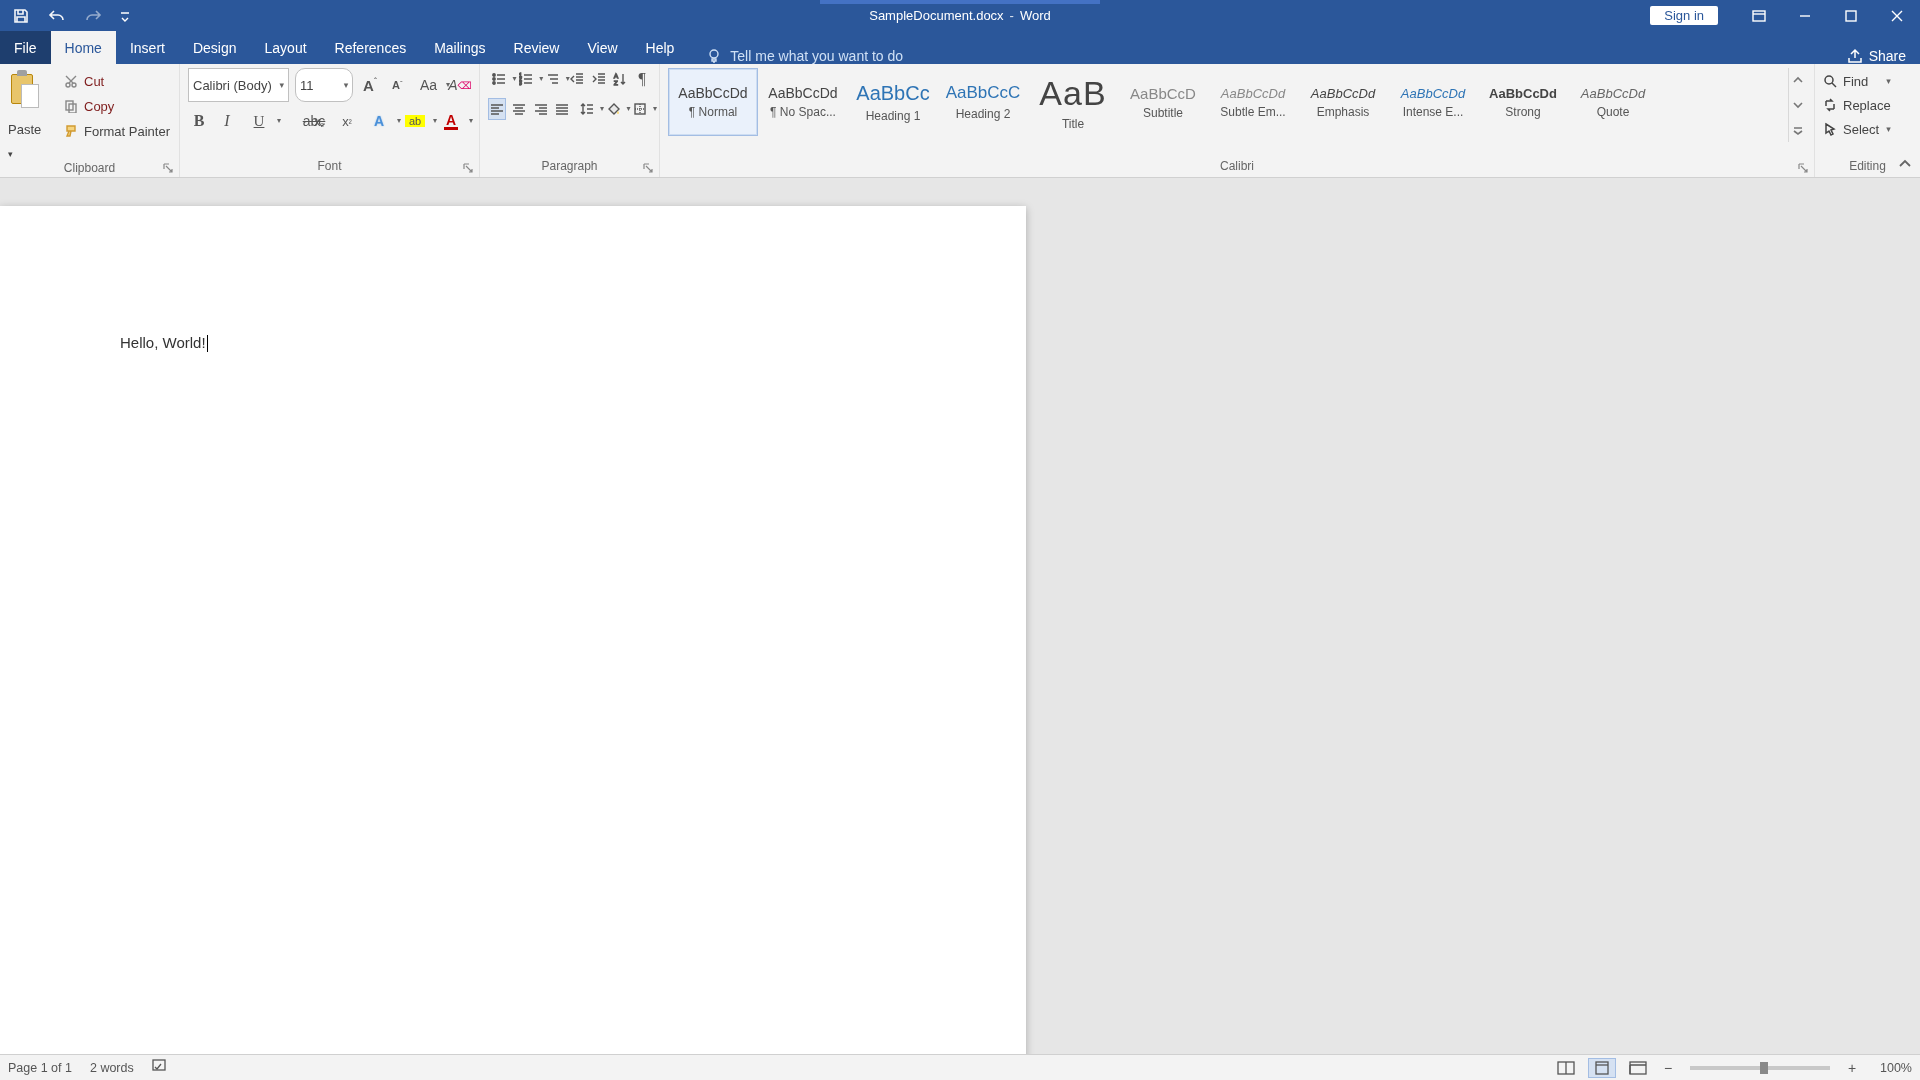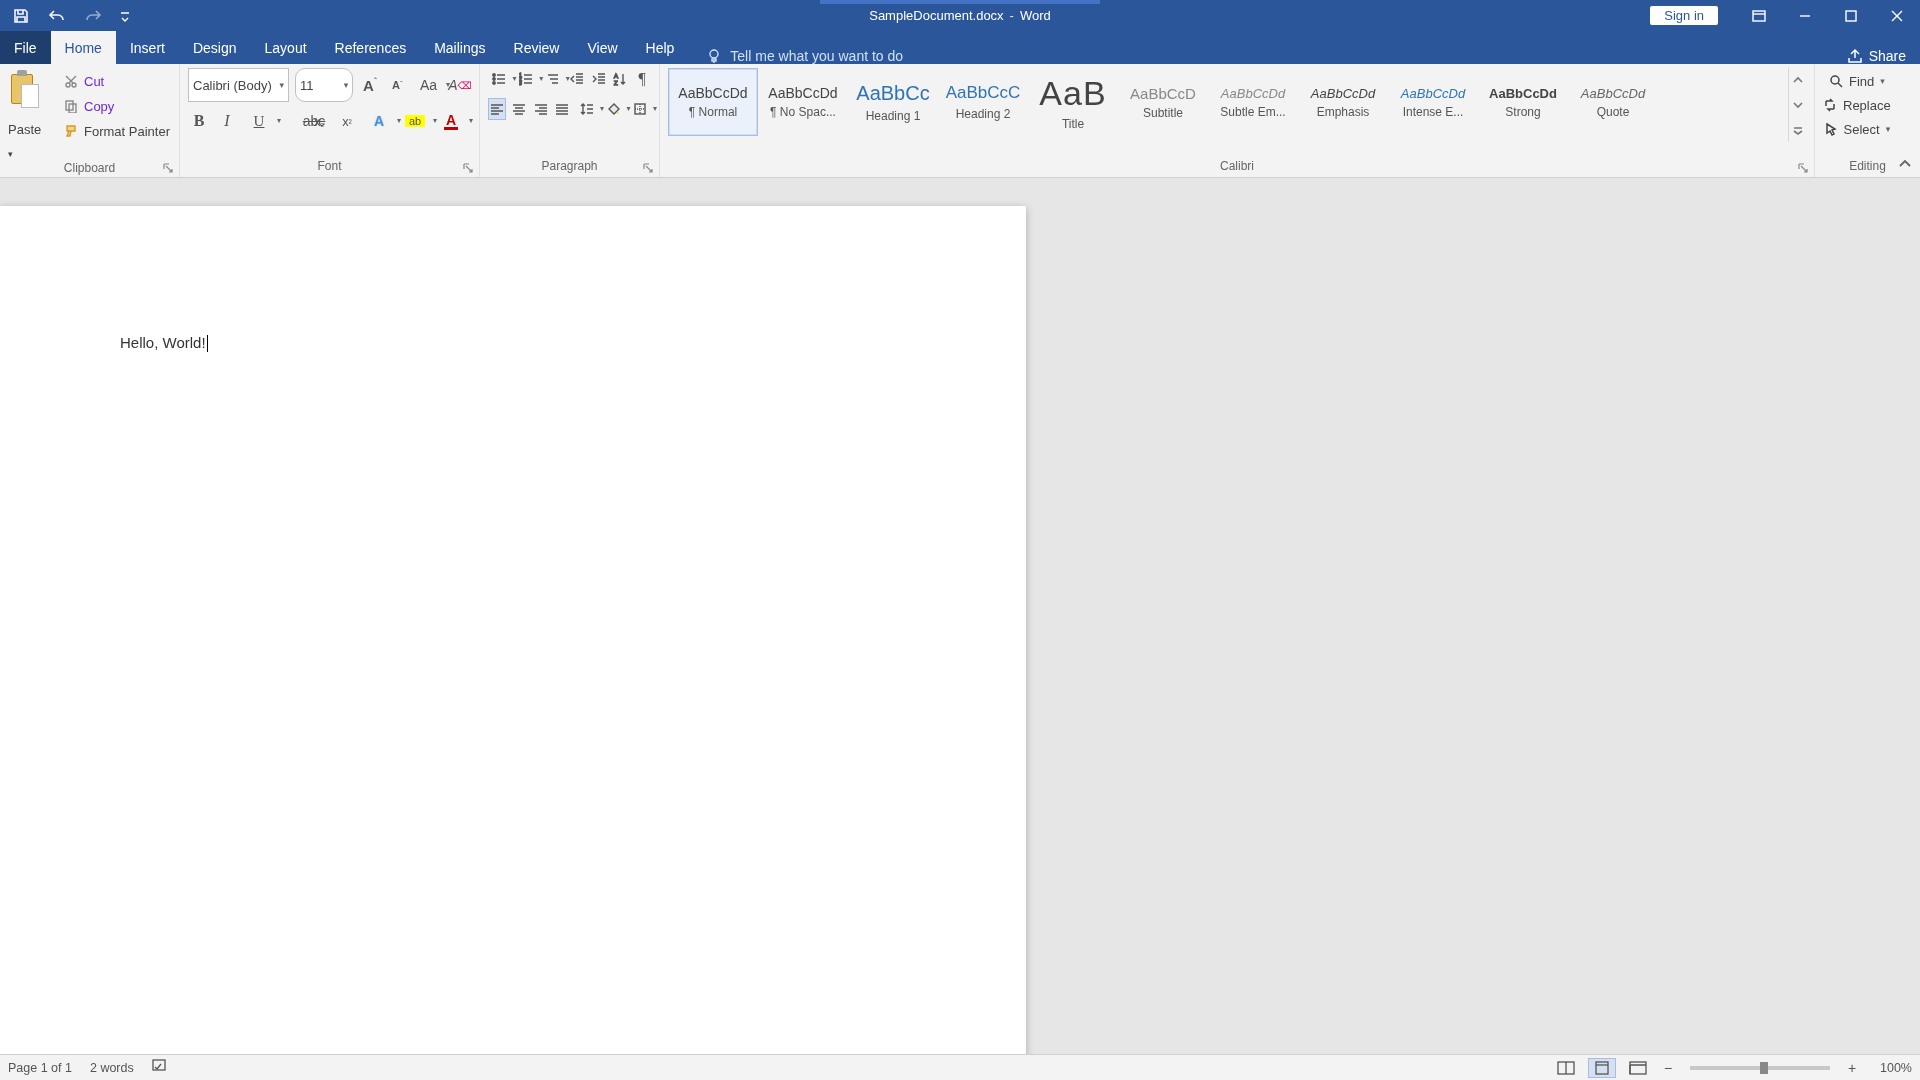--- a/index.html
+++ b/index.html
@@ -42,21 +42,21 @@
   
   .clipboard { width:180px; }
   .paste-big { width:50px; display:flex; flex-direction:column; align-items:flex-start; gap:12px; cursor:pointer; }
   .paste-icon { width:34px; height:40px; position:relative; margin-top:2px; }
   .paste-icon .board { position:absolute; left:3px; top:4px; width:22px; height:30px; background:#e8c56b; border:1px solid #b8860b; border-radius:2px; }
   .paste-icon .clip { position:absolute; left:9px; top:0; width:10px; height:6px; background:#a0a0a0; border-radius:2px 2px 0 0; }
   .paste-icon .sheet { position:absolute; left:13px; top:14px; width:18px; height:24px; background:#fff; border:1px solid #bbb; }
   .paste-label { font-size:13px; color:#444; }
   .paste-dd { font-size:9px; color:#444; }
   .clip-right { display:flex; flex-direction:column; gap:3px; margin-left:6px; margin-top:2px; }
-  .clip-item { display:flex; align-items:center; gap:6px; font-size:13px; color:#6d28d9; cursor:pointer; height:22px; }
+  .clip-item { display:flex; align-items:center; gap:6px; font-size:13px; color:#7f1d1d; cursor:pointer; height:22px; }
   .clip-item:last-child { color:#444; }
   .clip-item svg { stroke:#888; fill:none; stroke-width:1.4; }
   .clip-item:last-child svg { stroke:#d19a30; fill:#f5d480; }
 
   
   .font { width:300px; }
   .font-rows { display:flex; flex-direction:column; gap:8px; }
   .font-row { display:flex; align-items:center; gap:6px; }
   .combo { height:24px; background:#fff; border:1px solid #c0c0c0; display:flex; align-items:center; padding:16px 4px; font-size:13px; color:#444; cursor:text; }
   .combo.name { width:104px; }
@@ -95,21 +95,21 @@
   .style-item.selected { border:1px solid #a3bde3; background:#eaf1fb; box-shadow: inset 0 0 0 1px #cdddf2;}
   .style-prev { font-size:14px; color:#444; }
   .style-name { font-size:12px; color:#555; }
   .gal-scroll { width:18px; display:flex; flex-direction:column; border-left:1px solid #d8d8d8;}
   .gal-btn { flex:1; display:flex; align-items:center; justify-content:center; cursor:pointer; }
   .gal-btn svg{ stroke:#777; fill:none; stroke-width:1.6;}
   .styles .group-label { text-align:center; }
 
   
   .editing { width:105px; border-right:none; }
-  .edit-col { display:flex; flex-direction:column; gap:2px; margin-top:2px;align-items:center;}
+  .edit-col { display:flex; flex-direction:column; gap:2px; margin-top:2px;}
   .edit-item { display:flex; align-items:center; gap:6px; font-size:13px; color:#444; height:22px; cursor:pointer; }
   .edit-item svg { stroke:#444; fill:none; stroke-width:1.5; width:14px; height:14px;}
   .edit-item .dd { font-size:9px; color:#666; margin-left:auto;}
 
   .collapse-ribbon { position:absolute; right:6px; bottom:4px; width:18px; height:18px; display:flex; align-items:center; justify-content:center; cursor:pointer;}
   .collapse-ribbon svg{stroke:#666; fill:none; stroke-width:1.8;}
 
   
   .doc-area { height: calc(1080px - 31px - 33px - 114px - 26px); background:#e6e6e6; display:flex; justify-content:flex-start; overflow:hidden; }
   .page { width:1026px; background:#fff; margin-top:28px; box-shadow:0 2px 8px rgba(0,0,0,.25); padding:128px 120px; font-size:15px; color:#333; font-family:Calibri,"Segoe UI",sans-serif; position:relative; min-height:1200px;}

